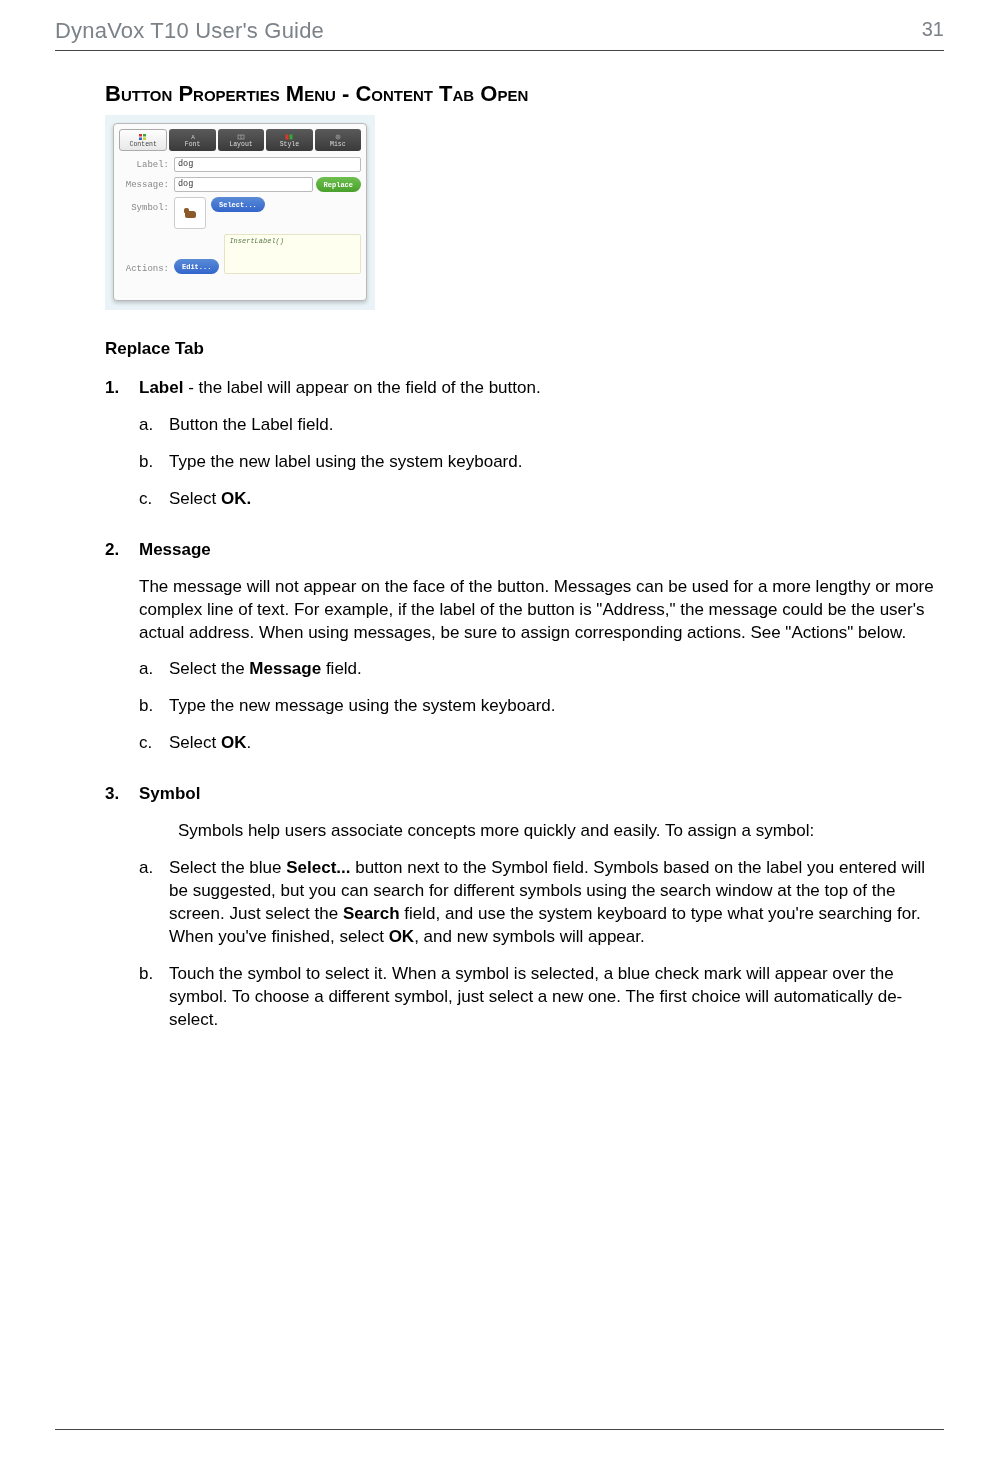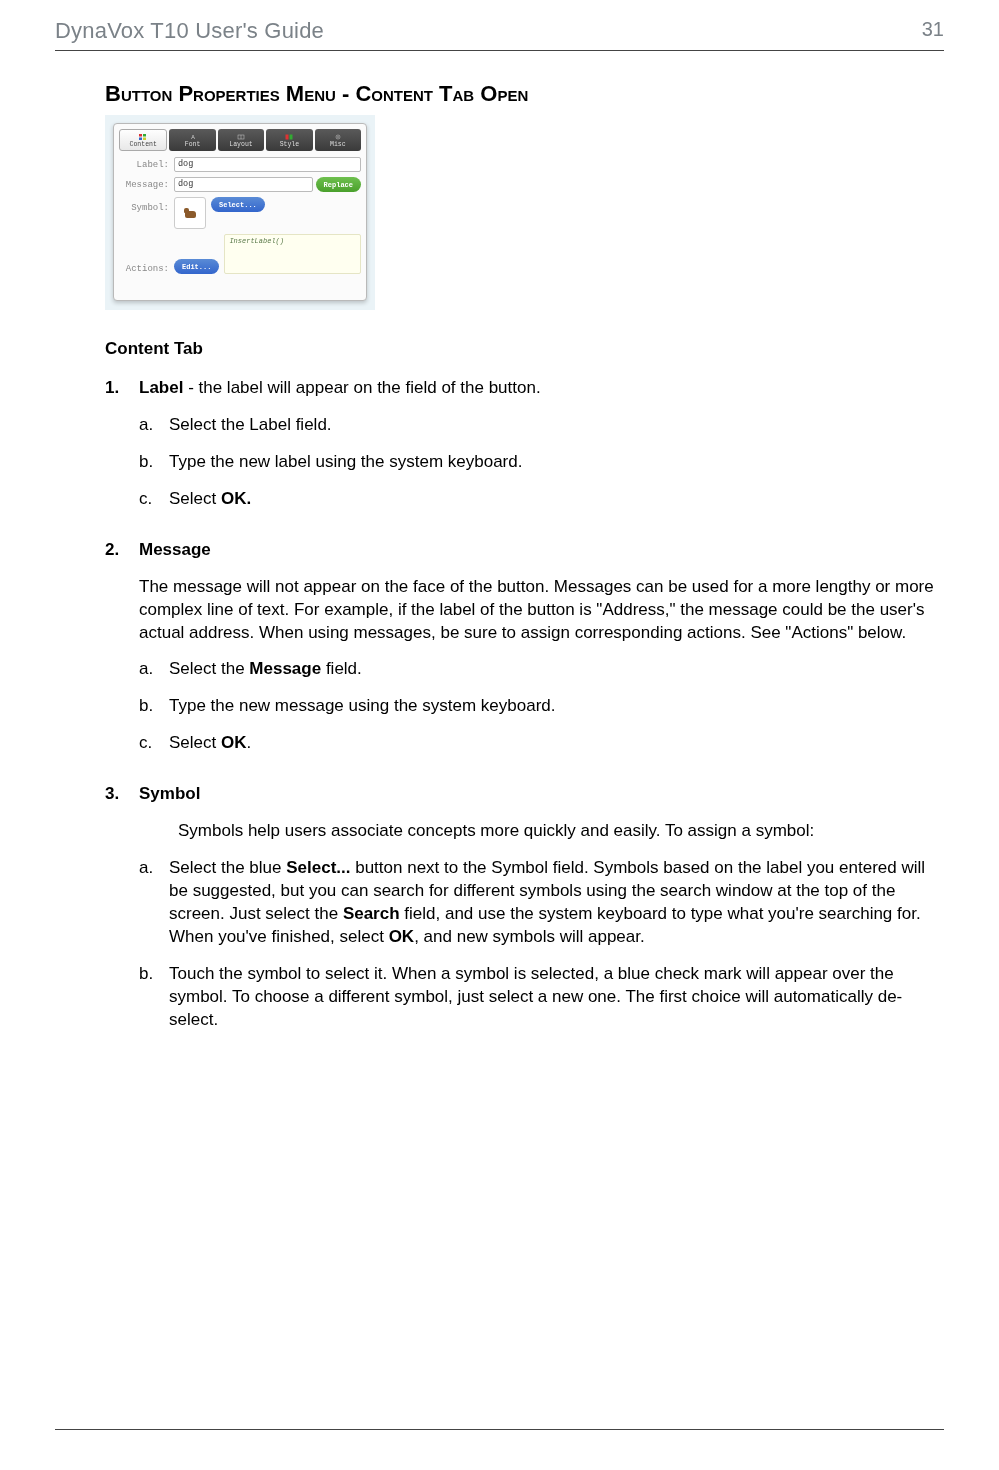--- a/index.html
+++ b/index.html
@@ -310,30 +310,30 @@
         <div class="mock-actions-area">
           <div class="mock-row-label" style="width:50px;text-align:right;padding-right:5px;padding-top:2px;font-size:9px;color:#888;">Actions:</div>
           <div class="mock-btn blue" style="height:15px;">Edit...</div>
           <div class="mock-actions-right">InsertLabel()</div>
         </div>
       </div>
     </div>
 
     <div class="body-text">
 
-      <p class="para bold">Content Tab</p>
+      <p class="para bold">Replace Tab</p>
 
 
       <div class="num-item">
         <div class="marker">1.</div>
         <div class="item-body">
           <div class="item-head"><span class="bold">Label</span><span> - the label will appear on the field of the button.</span></div>
           <div class="sub-item">
             <div class="sub-marker">a.</div>
-            <div class="sub-body">Select the Label field.</div>
+            <div class="sub-body">Button the Label field.</div>
           </div>
           <div class="sub-item">
             <div class="sub-marker">b.</div>
             <div class="sub-body">Type the new label using the system keyboard.</div>
           </div>
           <div class="sub-item">
             <div class="sub-marker">c.</div>
             <div class="sub-body"><span>Select </span><span class="bold">OK.</span></div>
           </div>
         </div>

